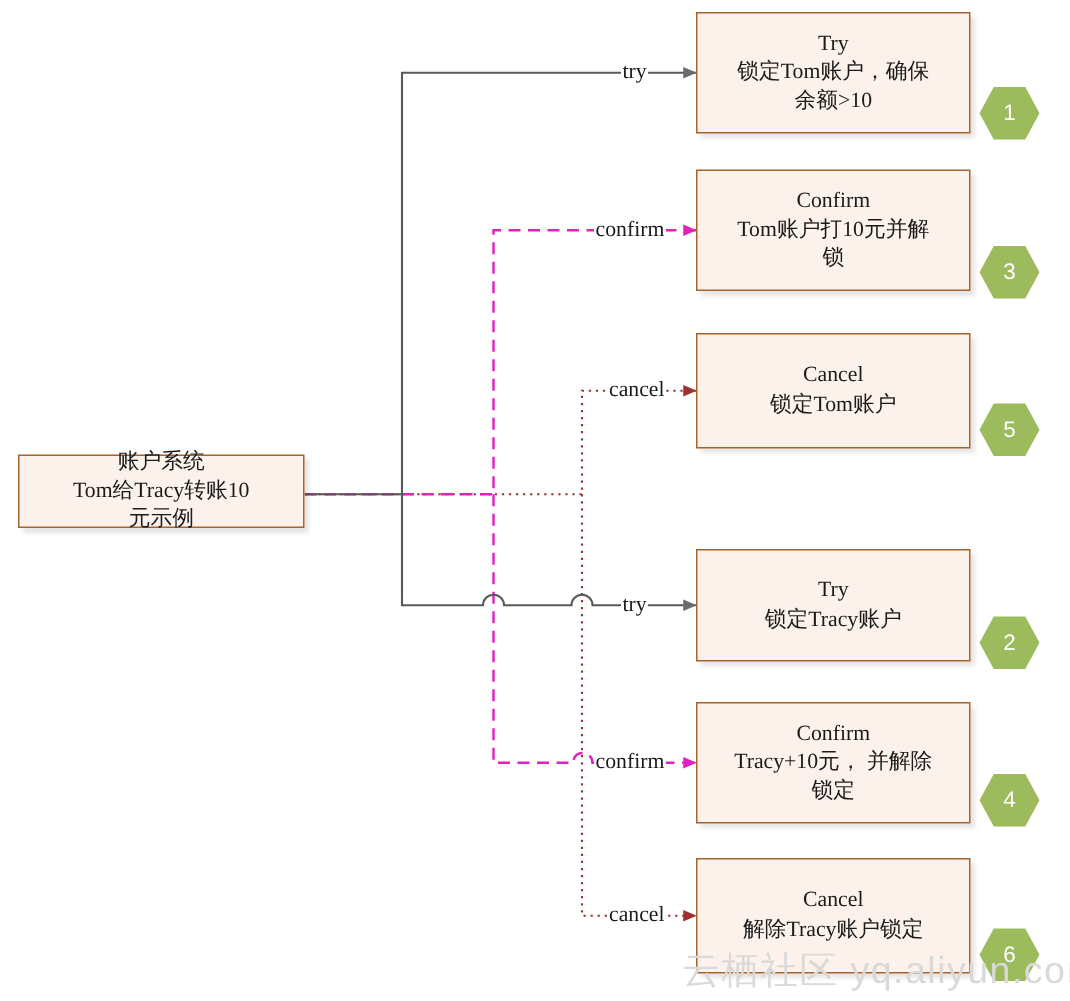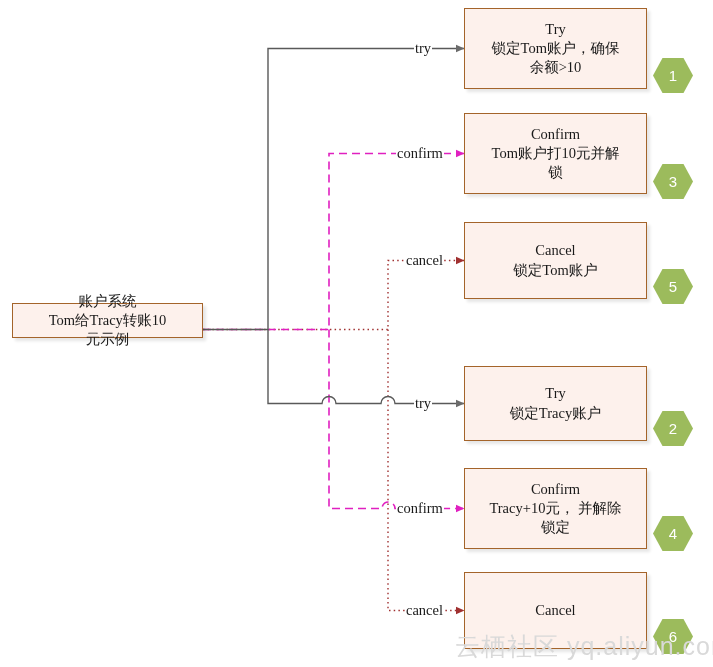--- a/index.html
+++ b/index.html
@@ -103,21 +103,21 @@
 
   <path d="M203,329.5 L329,329.5 L329,153.5 L464,153.5" fill="none" stroke="#e020c0" stroke-width="1.6" stroke-dasharray="8,5" marker-end="url(#arrow-magenta)"></path>
 
   <path d="M329,329.5 L329,508.5 L382,508.5 A6.5,6.5 0 0 1 395,508.5 L464,508.5" fill="none" stroke="#e020c0" stroke-width="1.6" stroke-dasharray="8,5" marker-end="url(#arrow-magenta)"></path>
 
   <path d="M203,329.5 L268,329.5 L268,48.5 L464,48.5" fill="none" stroke="#595959" stroke-width="1.4" marker-end="url(#arrow-gray)"></path>
 
   <path d="M268,329.5 L268,403.5 L322,403.5 A7,7 0 0 1 336,403.5 L381,403.5 A7,7 0 0 1 395,403.5 L464,403.5" fill="none" stroke="#595959" stroke-width="1.4" marker-end="url(#arrow-gray)"></path>
 </svg>
 
-<div class="node" style="left:12px; top:303px; width:191px; height:35px;">
+<div class="node" style="left:12px; top:303px; width:191px; height:49px;">
   <span class="txt">账户系统
 Tom给Tracy转账10
 元示例</span>
 </div>
 
 <div class="node" style="left:464px; top:8px; width:183px; height:81px;">
   <span class="txt"><span>Try</span><br><span>锁定Tom账户，确保
 余额&gt;10</span></span>
 </div>
 <div class="badge" style="left:652px; top:57px;">
@@ -163,21 +163,21 @@
 锁定</span></span>
 </div>
 <div class="badge" style="left:652px; top:515px;">
   <svg width="42" height="37" viewBox="0 0 42 37">
       <polygon points="10.5,1 31.5,1 41,18.5 31.5,36 10.5,36 1,18.5" fill="#9cbb5c"></polygon>
     </svg>
   <span>4</span>
 </div>
 
 <div class="node" style="left:464px; top:572px; width:183px; height:77px;">
-  <span class="txt"><span>Cancel</span><br></span>
+  <span class="txt"><span>Cancel</span><br><span>解除Tracy账户锁定</span></span>
 </div>
 <div class="badge" style="left:652px; top:618px;">
   <svg width="42" height="37" viewBox="0 0 42 37">
       <polygon points="10.5,1 31.5,1 41,18.5 31.5,36 10.5,36 1,18.5" fill="#9cbb5c"></polygon>
     </svg>
   <span>6</span>
 </div>
 
 <div class="edge-label" style="left:414px; top:41px;">try</div>
 <div class="edge-label" style="left:396px; top:146px;">confirm</div>

